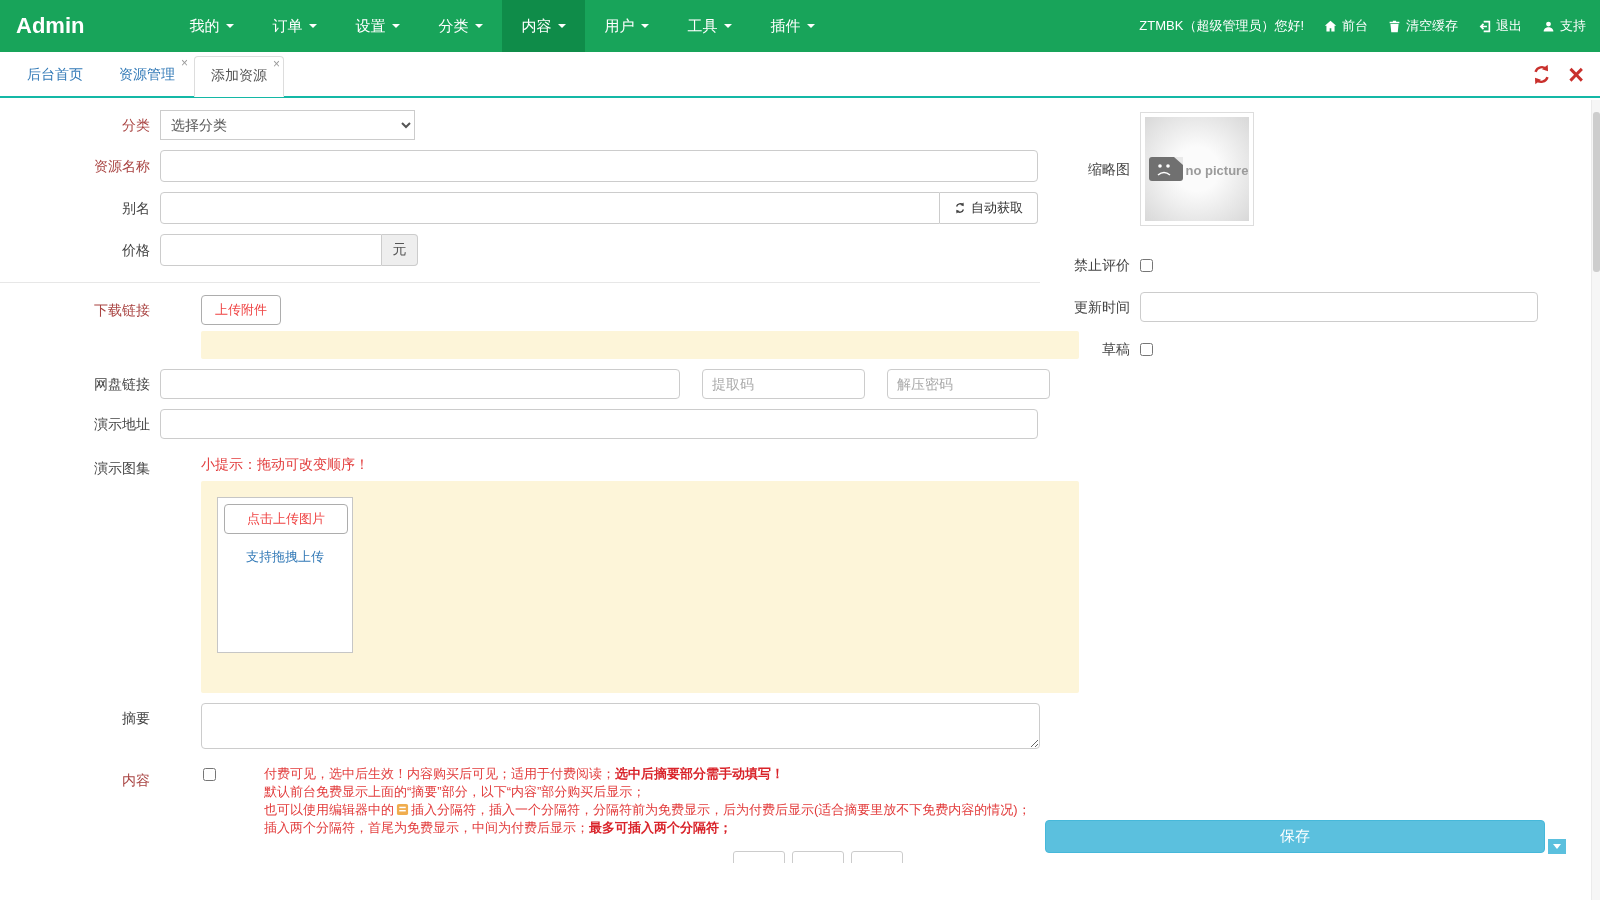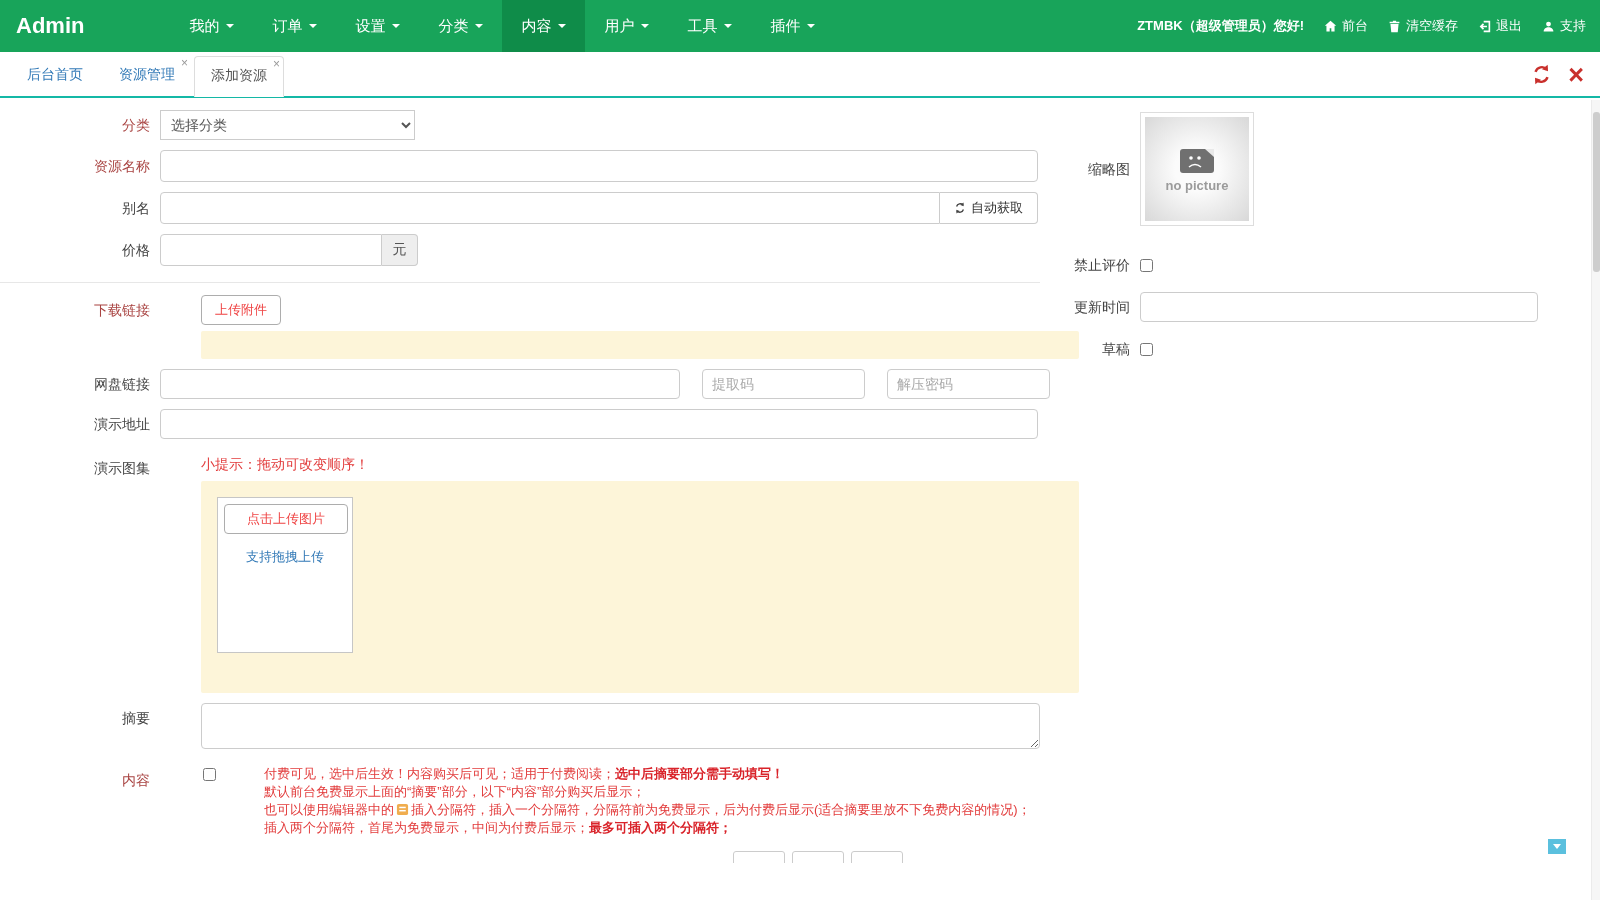--- a/index.html
+++ b/index.html
@@ -11,21 +11,21 @@
   .navbar { position:absolute; top:0; left:0; width:1600px; height:52px;
     background:#18a45a; display:flex; align-items:stretch; color:#fff; }
   .brand { font-size:22px; font-weight:bold; padding:0 16px; display:flex; align-items:center; }
   .nav-items { display:flex; margin-left:70px; }
   .nav-item { display:flex; align-items:center; padding:0 19px; font-size:15px; cursor:pointer; }
   .nav-item.active { background:#0f8c49; }
   .caret { display:inline-block; width:0; height:0; border-left:4px solid transparent;
     border-right:4px solid transparent; border-top:4px solid #fff; margin-left:7px; }
   .nav-right { margin-left:auto; display:flex; align-items:center; font-size:13px; padding-right:14px; }
   .nav-right > div { display:flex; align-items:center; margin-left:20px; cursor:pointer; }
-  .nav-right .greet { cursor:default;font-weight:bold; }
+  .nav-right .greet { cursor:default; }
   .nav-ic { width:13px; height:13px; margin-right:5px; display:inline-block; }
 
   
   .tabbar { position:absolute; top:52px; left:0; width:1600px; height:46px;
     border-bottom:2px solid #14b8a6; background:#fff; display:flex; align-items:flex-end; padding-left:10px; }
   .tab { position:relative; font-size:14px; padding:10px 16px 11px; color:#337ab7;
     cursor:pointer; border:1px solid transparent; border-radius:4px 4px 0 0; margin-right:2px; }
   .tab.active { background:#fff; border-color:#ddd; border-bottom-color:#fff; color:#555; margin-bottom:-1px; }
   .tab-close { position:absolute; top:1px; right:3px; font-size:12px; color:#999; line-height:1; cursor:pointer; }
   .tab-actions { position:absolute; right:16px; top:12px; display:flex; align-items:center; gap:16px; }
@@ -67,21 +67,21 @@
   .clip-toolbar { position:absolute; left:733px; top:851px; height:12px; overflow:hidden; display:flex; gap:7px; }
   .clip-toolbar .mini { width:52px; height:22px; border:1px solid #ccc; border-radius:3px; background:#fff; }
 
   
   .form-right { position:absolute; top:98px; left:1045px; width:500px; }
   .rrow { display:flex; align-items:center; margin-top:12px; }
   .rrow.top { align-items:flex-start; }
   .rlbl { width:95px; min-width:95px; text-align:right; padding-right:10px; font-size:14px; color:#444; line-height:30px; }
   .thumb { width:114px; height:114px; border:1px solid #ddd; background:#fff; padding:4px; }
   .thumb-inner { width:100%; height:100%; background:radial-gradient(ellipse at center,#fbfbfb 30%,#d8d8d8 100%);
-    display:flex; flex-direction:column; align-items:center; justify-content:center; }
+    display:flex; flex-direction:row; align-items:center; justify-content:center; }
   .nopic-text { font-size:13px; font-weight:bold; color:#9b9b9b; margin-top:2px; }
   .rinp { width:398px; height:30px; border:1px solid #ccc; border-radius:4px; font-size:14px; padding:0 9px; }
   .save-btn { position:absolute; left:1045px; top:820px; width:500px; height:33px;
     background:#5bc0de; border:1px solid #46b8da; border-radius:4px; color:#fff;
     font-size:15px; cursor:pointer; font-family:"Liberation Sans",sans-serif; }
   .mini-widget { position:absolute; left:1548px; top:839px; width:18px; height:15px;
     background:#5bc0de; display:flex; align-items:center; justify-content:center; cursor:pointer; }
   .mini-widget .tri { width:0; height:0; border-left:4px solid transparent;
     border-right:4px solid transparent; border-top:5px solid #fff; }
 
@@ -309,20 +309,21 @@
       <div class="rlbl">更新时间</div>
       <input class="rinp" style="">
     </div>
 
     <div class="rrow">
       <div class="rlbl">草稿</div>
       <input type="checkbox" style="">
     </div>
   </div>
 
+  <button class="save-btn">保存</button>
 
   <div class="mini-widget">
     <span class="tri"></span>
   </div>
 
   <div class="scrollbar">
     <div class="scroll-thumb"></div>
   </div>
 
 </div>

